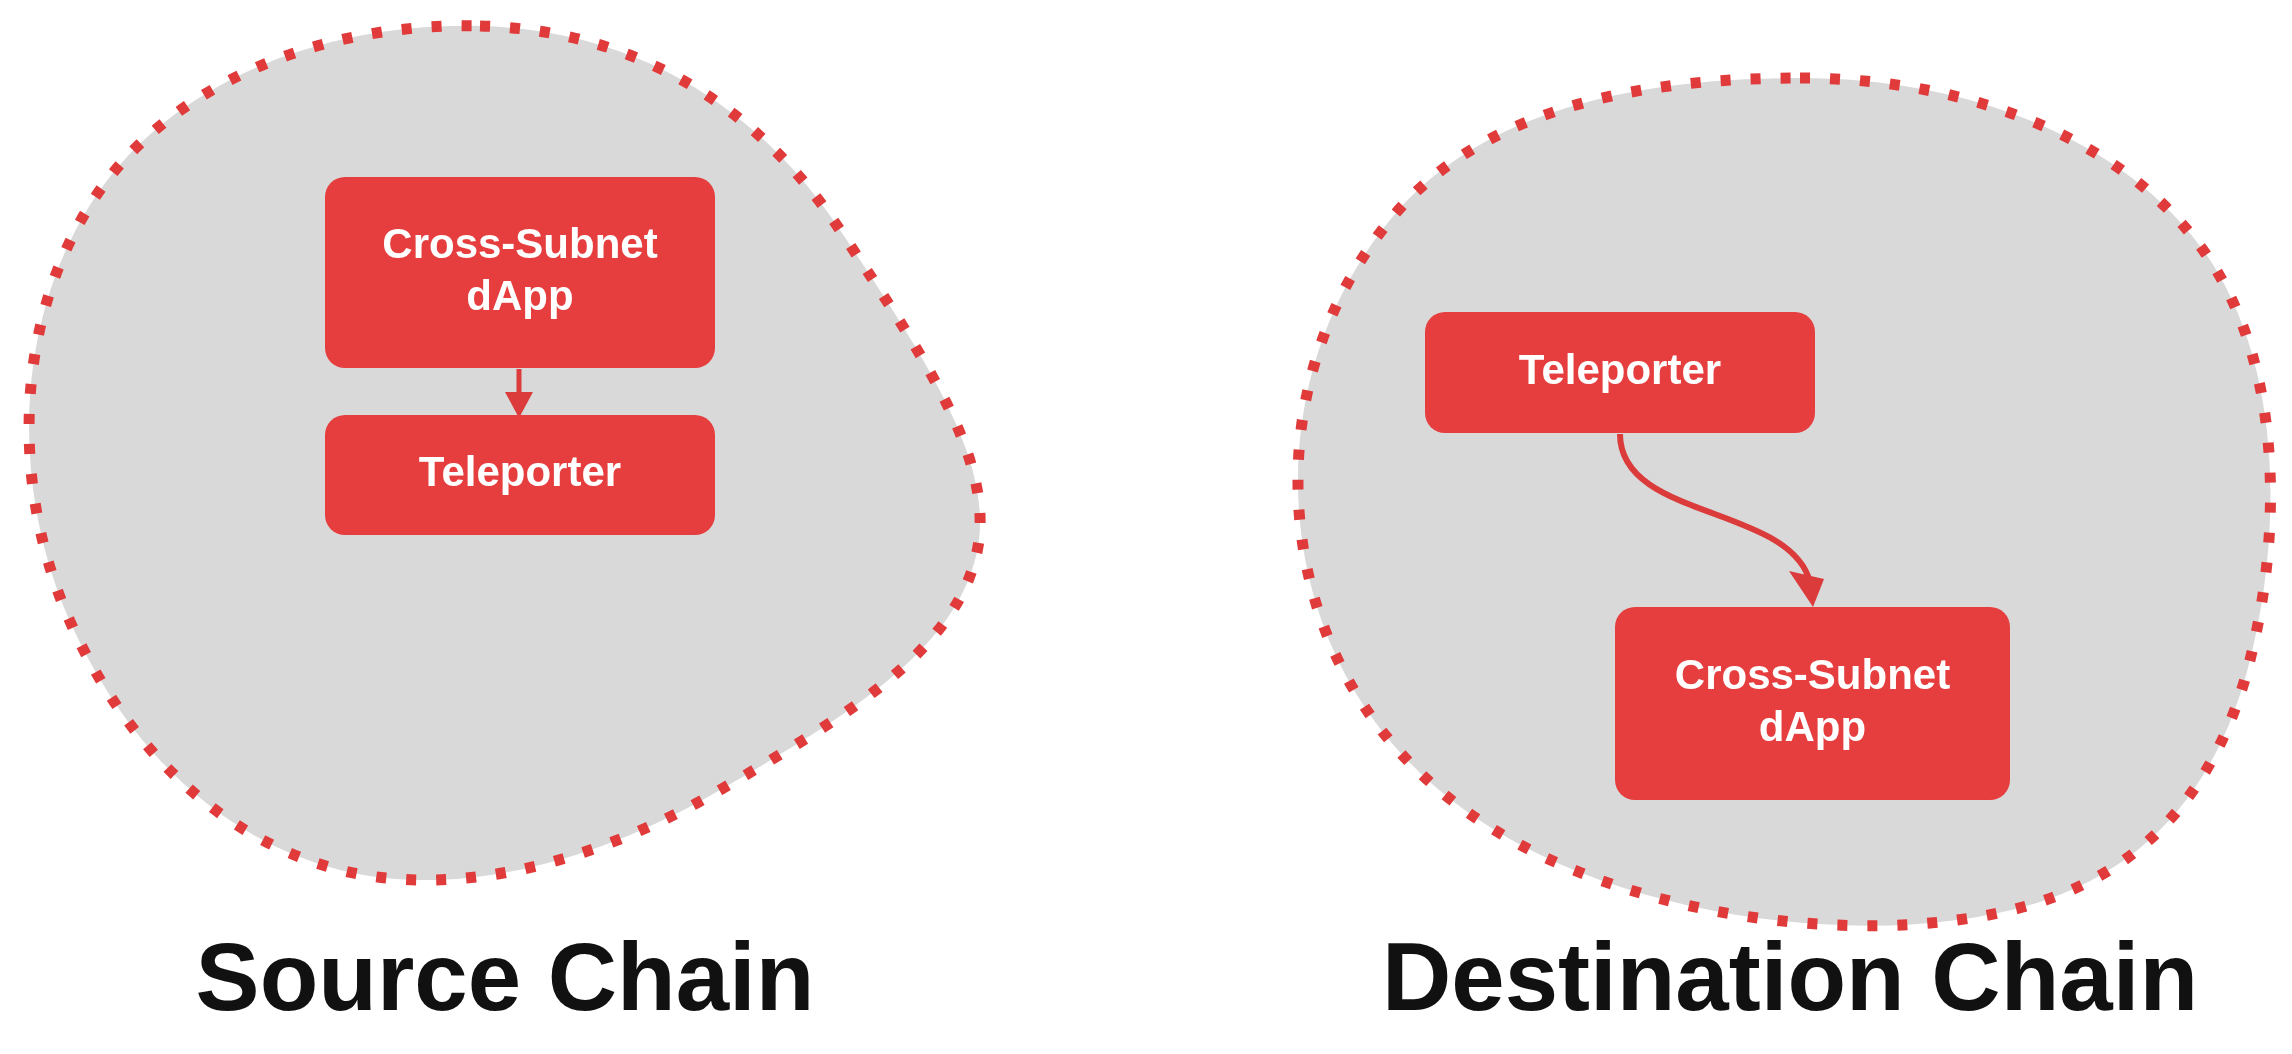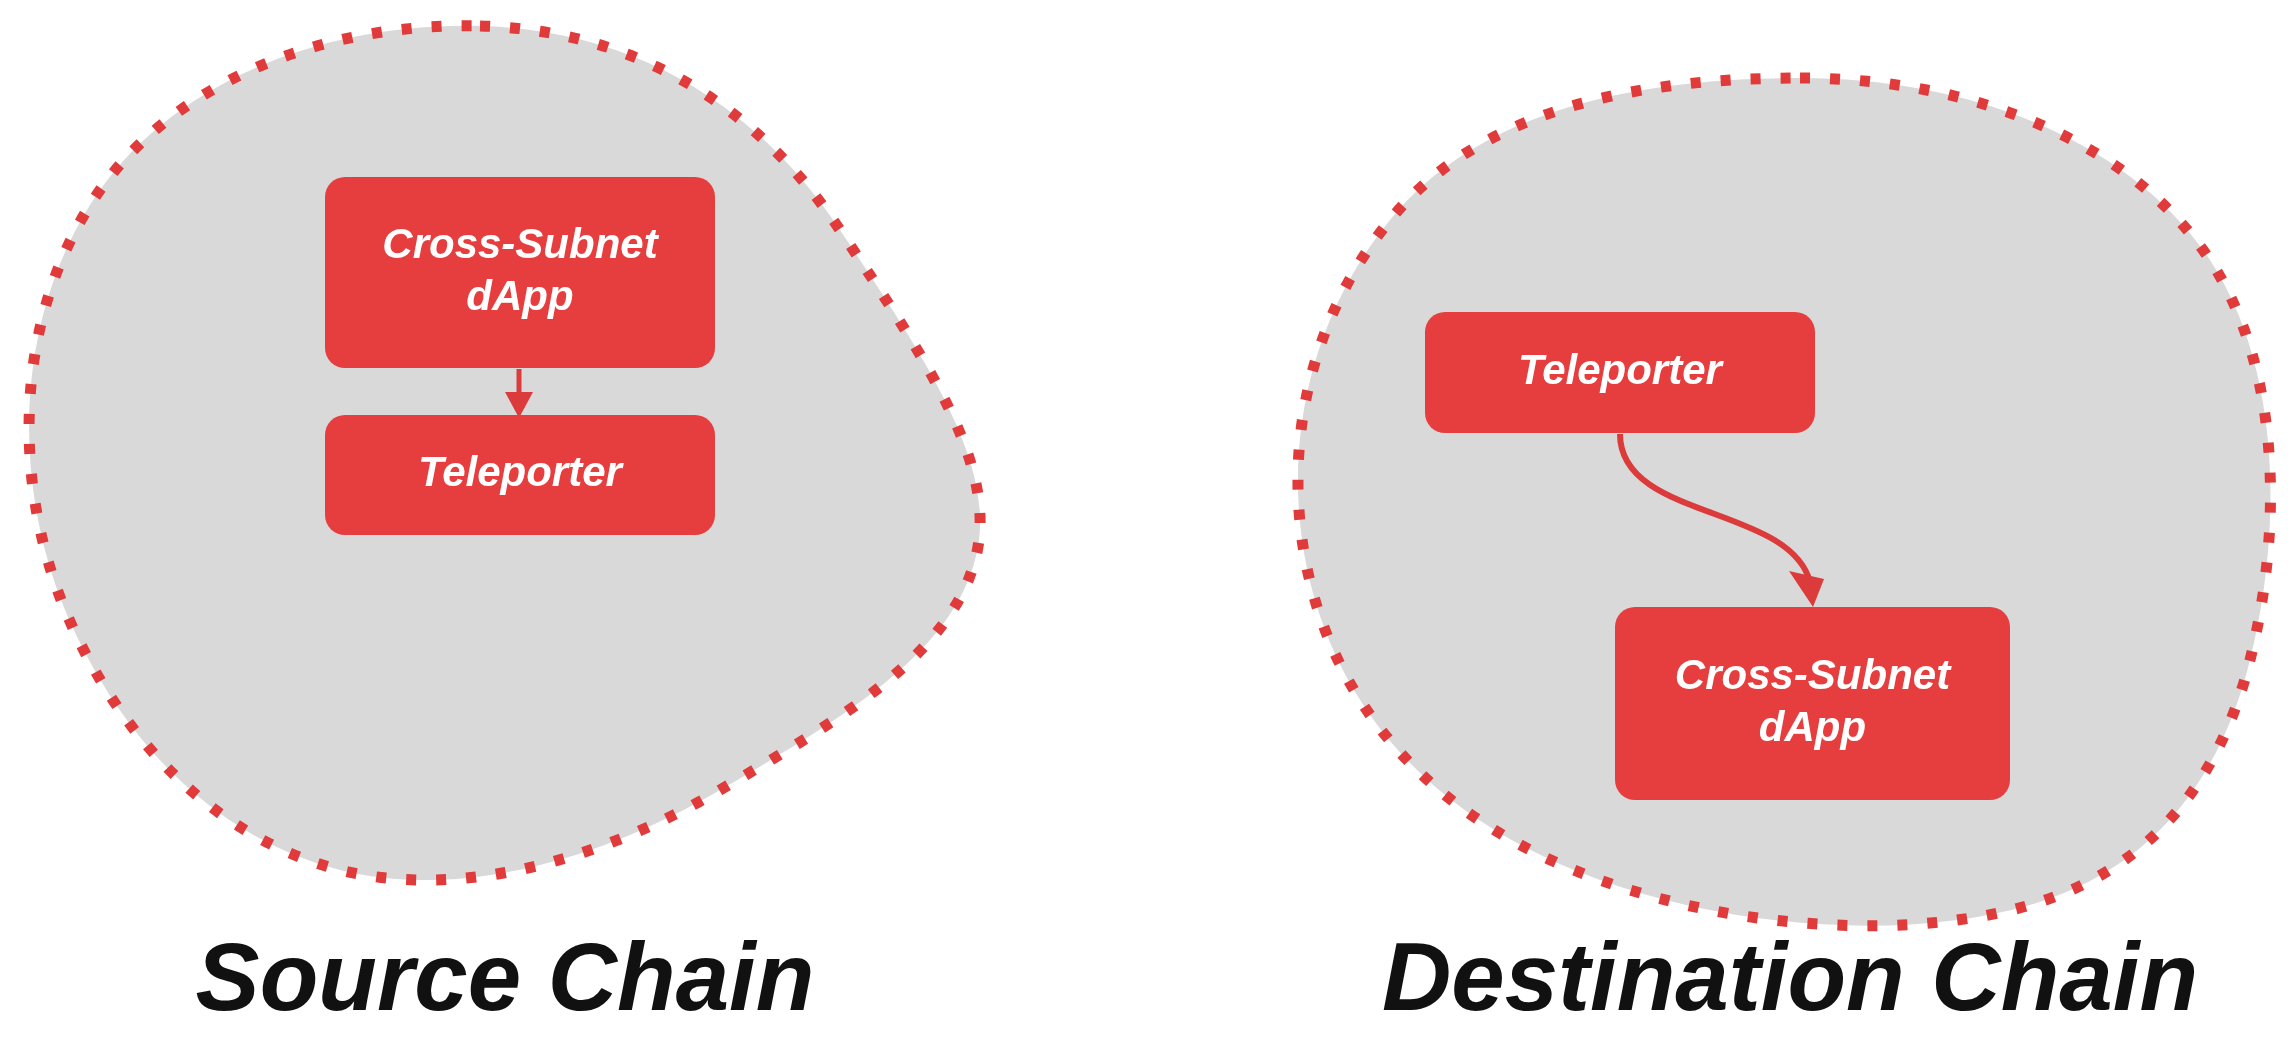--- a/index.html
+++ b/index.html
@@ -13,21 +13,20 @@
     height: 1054px;
     overflow: hidden;
     font-family: "Liberation Sans", sans-serif;
     -webkit-font-smoothing: antialiased;
   }
   #stage {
     position: relative;
     width: 2292px;
     height: 1054px;
     background: #ffffff;
-    font-style: italic;
   }
   #diagram-svg {
     position: absolute;
     left: 0;
     top: 0;
     width: 2292px;
     height: 1054px;
     display: block;
   }
   .blob-fill { }

